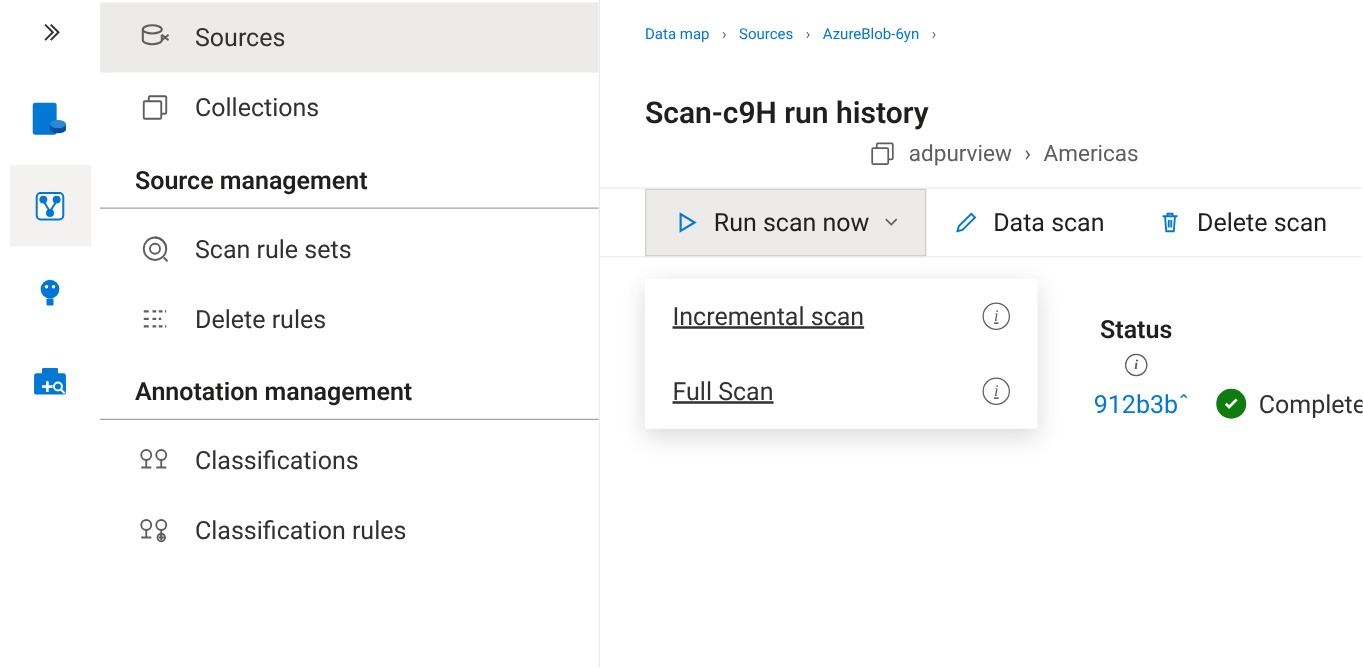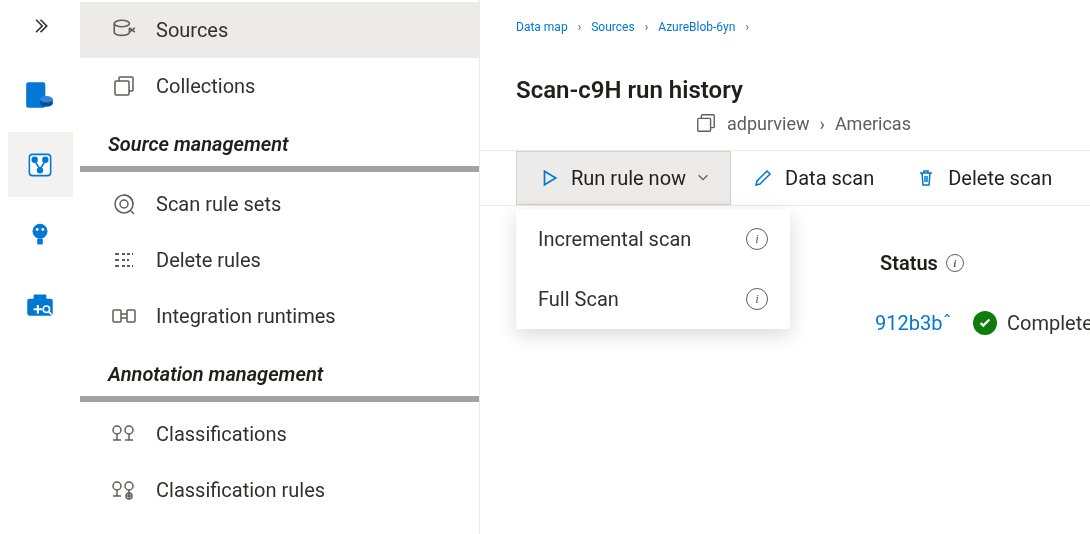--- a/index.html
+++ b/index.html
@@ -69,23 +69,22 @@
       align-items: center;
       justify-content: center;
       flex-shrink: 0;
       color: #605e5c;
     }
     .sidebar-section {
       padding: 18px 20px 10px 28px;
       font-size: 20px;
       font-weight: 600;
       color: #201f1e;
-      border-bottom: 6px solid #a3a3a3;
+      border-bottom: 1px solid #a3a3a3;
       margin-bottom: 4px;
-      font-style: italic;
     }
     .main {
       flex: 1;
       position: relative;
       min-width: 0;
     }
     .breadcrumb {
       display: flex;
       align-items: center;
       gap: 10px;
@@ -145,26 +144,27 @@
     .tb-btn .icon {
       width: 24px; height: 24px; display:inline-flex; align-items:center; justify-content:center;
       color: #0078d4;
     }
     .tb-btn .chev {
       color: #605e5c; font-size: 16px;
     }
     .dropdown {
       position: absolute;
       left: 36px;
-      top: 209px;
-      width: 274px;
+      top: 223px;
+      width: 314px;
       background: #ffffff;
       box-shadow: 0 6px 20px rgba(0,0,0,0.15);
       border-radius: 2px;
       z-index: 10;
+      text-decoration: underline;
     }
     .dropdown-item {
       display: flex;
       align-items: center;
       justify-content: space-between;
       padding: 18px 22px;
       cursor: pointer;
       color: #323130;
       font-size: 20px;
     }
@@ -303,30 +303,20 @@
   <div class="sidebar-item">
     <span class="icon">
       <svg width="24" height="24" viewBox="0 0 24 24" fill="none" stroke="currentColor" stroke-width="1.8">
           <path d="M3 6h4M3 12h4M3 18h4"></path>
           <path d="M10 6h11M10 12h7M10 18h11" stroke-dasharray="3 2"></path>
         </svg>
     </span>
     <span>Delete rules</span>
   </div>
 
-  <div class="sidebar-item">
-    <span class="icon">
-      <svg width="26" height="24" viewBox="0 0 26 24" fill="none" stroke="currentColor" stroke-width="1.5">
-          <rect x="2" y="6" width="8" height="12" rx="1"></rect>
-          <rect x="16" y="6" width="8" height="12" rx="1"></rect>
-          <path d="M10 10h6M10 14h6"></path>
-        </svg>
-    </span>
-    <span>Integration runtimes</span>
-  </div>
 
   <div class="sidebar-section">Annotation management</div>
 
   <div class="sidebar-item">
     <span class="icon">
       <svg width="26" height="24" viewBox="0 0 26 24" fill="none" stroke="currentColor" stroke-width="1.5">
           <circle cx="6" cy="8" r="4"></circle>
           <circle cx="18" cy="8" r="4"></circle>
           <path d="M6 12v6M18 12v6M2 18h8M14 18h8"></path>
         </svg>
@@ -373,21 +363,21 @@
     </div>
   </div>
 
   <div class="toolbar">
     <div class="tb-btn primary">
       <span class="icon">
         <svg width="18" height="18" viewBox="0 0 16 16">
             <path fill="none" stroke="#0078d4" stroke-width="1.5" d="M4 2v12l10-6z"></path>
           </svg>
       </span>
-      <span>Run rule now</span>
+      <span>Run scan now</span>
       <span class="chev">
         <svg width="14" height="14" viewBox="0 0 16 16">
             <path fill="none" stroke="#605e5c" stroke-width="1.5" d="M3 6l5 5 5-5"></path>
           </svg>
       </span>
     </div>
     <div class="tb-btn">
       <span class="icon">
         <svg width="20" height="20" viewBox="0 0 20 20">
             <path fill="none" stroke="#0078d4" stroke-width="1.5" d="M14 3l3 3L7 16l-4 1 1-4z"></path>
@@ -410,21 +400,21 @@
       <span>Incremental scan</span>
       <span class="info-circle">i</span>
     </div>
     <div class="dropdown-item">
       <span>Full Scan</span>
       <span class="info-circle">i</span>
     </div>
   </div>
 
   <div class="table-area">
-    <div class="th" style="left:400px;">
+    <div class="th" style="left:400px;flex-direction:column;">
       <span>Status</span>
       <span class="info-circle" style="width:18px;height:18px;font-size:11px;">i</span>
     </div>
     <div class="td" style="left:352px;">
       <span class="link-blue"><span>912b3b</span><span style="letter-spacing:-2px;">ˆ</span></span>
     </div>
     <div class="td" style="left:450px;">
       <span class="check-circle">
         <svg viewBox="0 0 16 16">
             <path fill="none" stroke="#fff" stroke-width="2.5" d="M3 8l3 3 7-7"></path>

